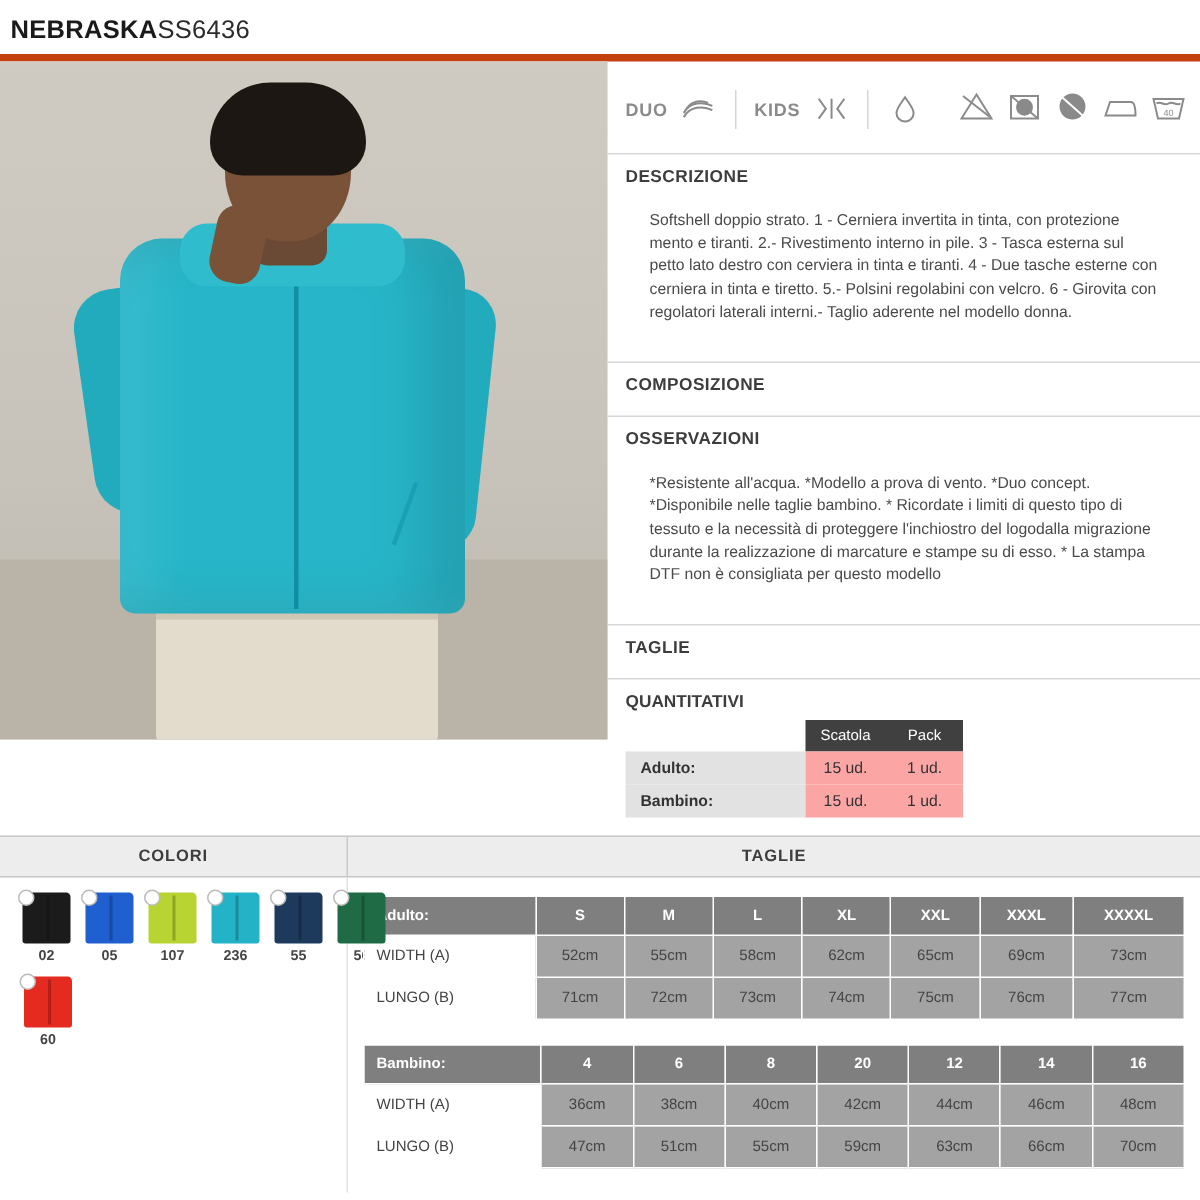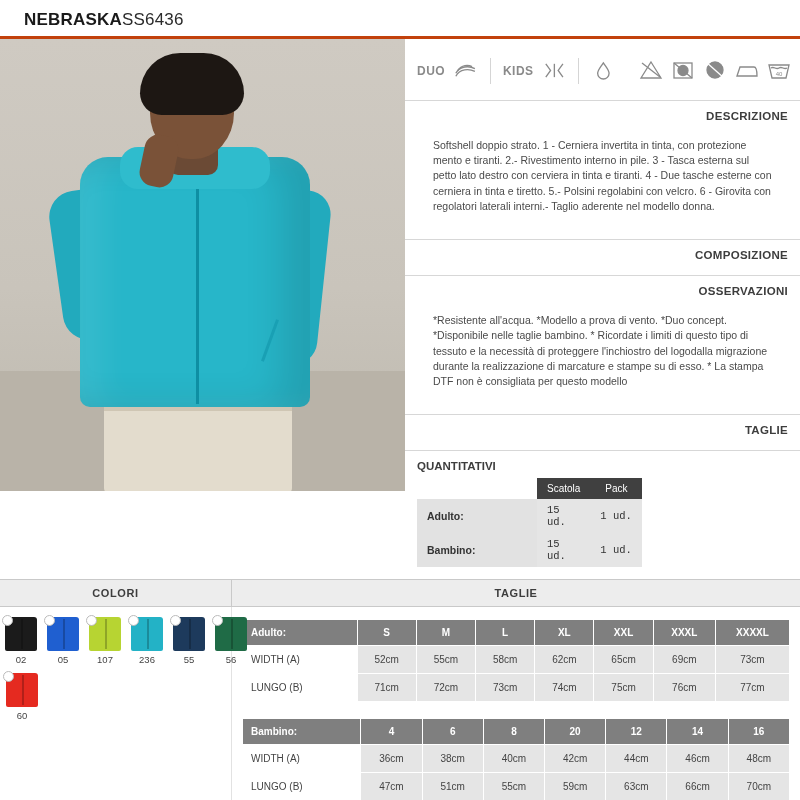--- a/index.html
+++ b/index.html
@@ -8,22 +8,22 @@
     width: 800px; height: 800px;
     background:#ffffff;
     font-family: "Liberation Sans", sans-serif;
     color:#333;
     font-size:11px;
     position:relative;
     overflow:hidden;
   }
   
   .header {
-    padding: 10px 8px 6px 24px;
-    border-bottom: 3px solid #c2410c;
+    padding: 10px 8px 6px 7px;
+    border-bottom: 5px solid #c2410c;
   }
   .header .title { font-size:17px; color:#1a1a1a; letter-spacing:.2px; }
   .header .title b { font-weight:bold; }
   .header .title span.ref { font-weight:normal; color:#2b2b2b; }
 
   
   .main { display:flex; width:776px; }
   .photo-col { width:405px; }
   .photo {
     width:405px; height:452px;
@@ -63,55 +63,55 @@
   .icon-box { display:flex; align-items:center; gap:4px; }
   .icon-label { font-size:12px; font-weight:bold; color:#8a8a8a; letter-spacing:.5px; }
   .gicon { width:26px; height:22px; color:#8a8a8a; }
   .icon-sep { width:1px; height:26px; background:#d5d5d5; margin:0 4px; }
   .care-icons { display:flex; align-items:center; gap:6px; margin-left:14px; }
   .care-icons svg { width:26px; height:22px; color:#8a8a8a; }
 
   
   .sec { padding:9px 12px 9px 12px; border-bottom:1px solid #d7d7d7; }
   .sec h3 {
-    margin:0 0 5px 0; font-size:11.5px; font-weight:bold; color:#3d3d3d; letter-spacing:.3px;text-align:right;
+    margin:0 0 5px 0; font-size:11.5px; font-weight:bold; color:#3d3d3d; letter-spacing:.3px;
   }
   .sec p { margin:16px; font-size:10.5px; line-height:1.45; color:#4a4a4a; }
 
   
   .qty { padding:9px 12px 12px 12px; }
   .qty h3 { margin:0 0 6px 0; font-size:11.5px; font-weight:bold; color:#3d3d3d; }
   table.qtytbl { border-collapse:collapse; font-size:10.5px; }
   table.qtytbl td { padding:5px 10px; }
   .q-head { background:#404040; color:#fff; text-align:center; font-size:10px; width:52px; }
   .q-rowlabel { background:#e2e2e2; color:#333; font-weight:bold; width:120px; }
-  .q-cell { background:#e5e5e5; text-align:left; width:52px;font-family:Liberation Mono, monospace; }
+  .q-cell { background:#fca5a5; text-align:center; width:52px; }
 
   
   .band { display:flex; border-top:1px solid #c9c9c9; border-bottom:1px solid #c9c9c9; background:#ededed; }
   .band .left { width:232px; text-align:center; padding:7px 0; font-size:11px; font-weight:bold; color:#3d3d3d; letter-spacing:.6px; border-right:1px solid #c9c9c9;}
   .band .right { flex:1; text-align:center; padding:7px 0; font-size:11px; font-weight:bold; color:#3d3d3d; letter-spacing:.6px; }
 
   .bottom { display:flex; }
   .colors-col { width:232px; padding:10px 0 0 0; border-right:1px solid #e2e2e2; }
-  .swatch-row { display:flex; gap:10px; padding-left:5px; margin-bottom:8px; }
+  .swatch-row { display:flex; gap:10px; padding-left:15px; margin-bottom:8px;font-weight:bold; }
   .swatch { width:34px; text-align:center; }
   .sw-img { width:32px; height:34px; border-radius:3px 3px 2px 2px; position:relative; margin:0 auto; }
   .sw-img:before{ content:""; position:absolute; left:50%; top:2px; width:2px; height:30px; background:rgba(0,0,0,.22); }
   .sw-img:after{ content:""; position:absolute; left:-3px; top:-2px; width:9px; height:9px; border-radius:50%; background:#fff; border:1px solid #bbb; }
   .sw-code { font-size:9.5px; color:#444; margin-top:3px; }
 
   .sizes-col { flex:1; padding:12px 10px 0 10px; }
   table.sz { width:100%; border-collapse:collapse; font-size:10px; margin-bottom:16px; }
   table.sz th {
     background:#7f7f7f; color:#fff; font-weight:bold; padding:7px 4px; text-align:center;
     border:1px solid #fff; font-size:10px;
   }
   table.sz th.first { text-align:left; padding-left:8px; }
-  table.sz td { padding:8px 4px; text-align:center; border:1px solid #fff; background:#e5e5e5; color:#444; }
+  table.sz td { padding:8px 4px; text-align:center; border:1px solid #fff; background:#a3a3a3; color:#444; }
   table.sz td.first { text-align:left; padding-left:8px; background:#ffffff; color:#444; }
 </style>
 </head>
 <body>
 
 <div class="header">
   <div class="title">
     <b>NEBRASKA</b><span class="ref">SS6436</span>
   </div>
 </div>

